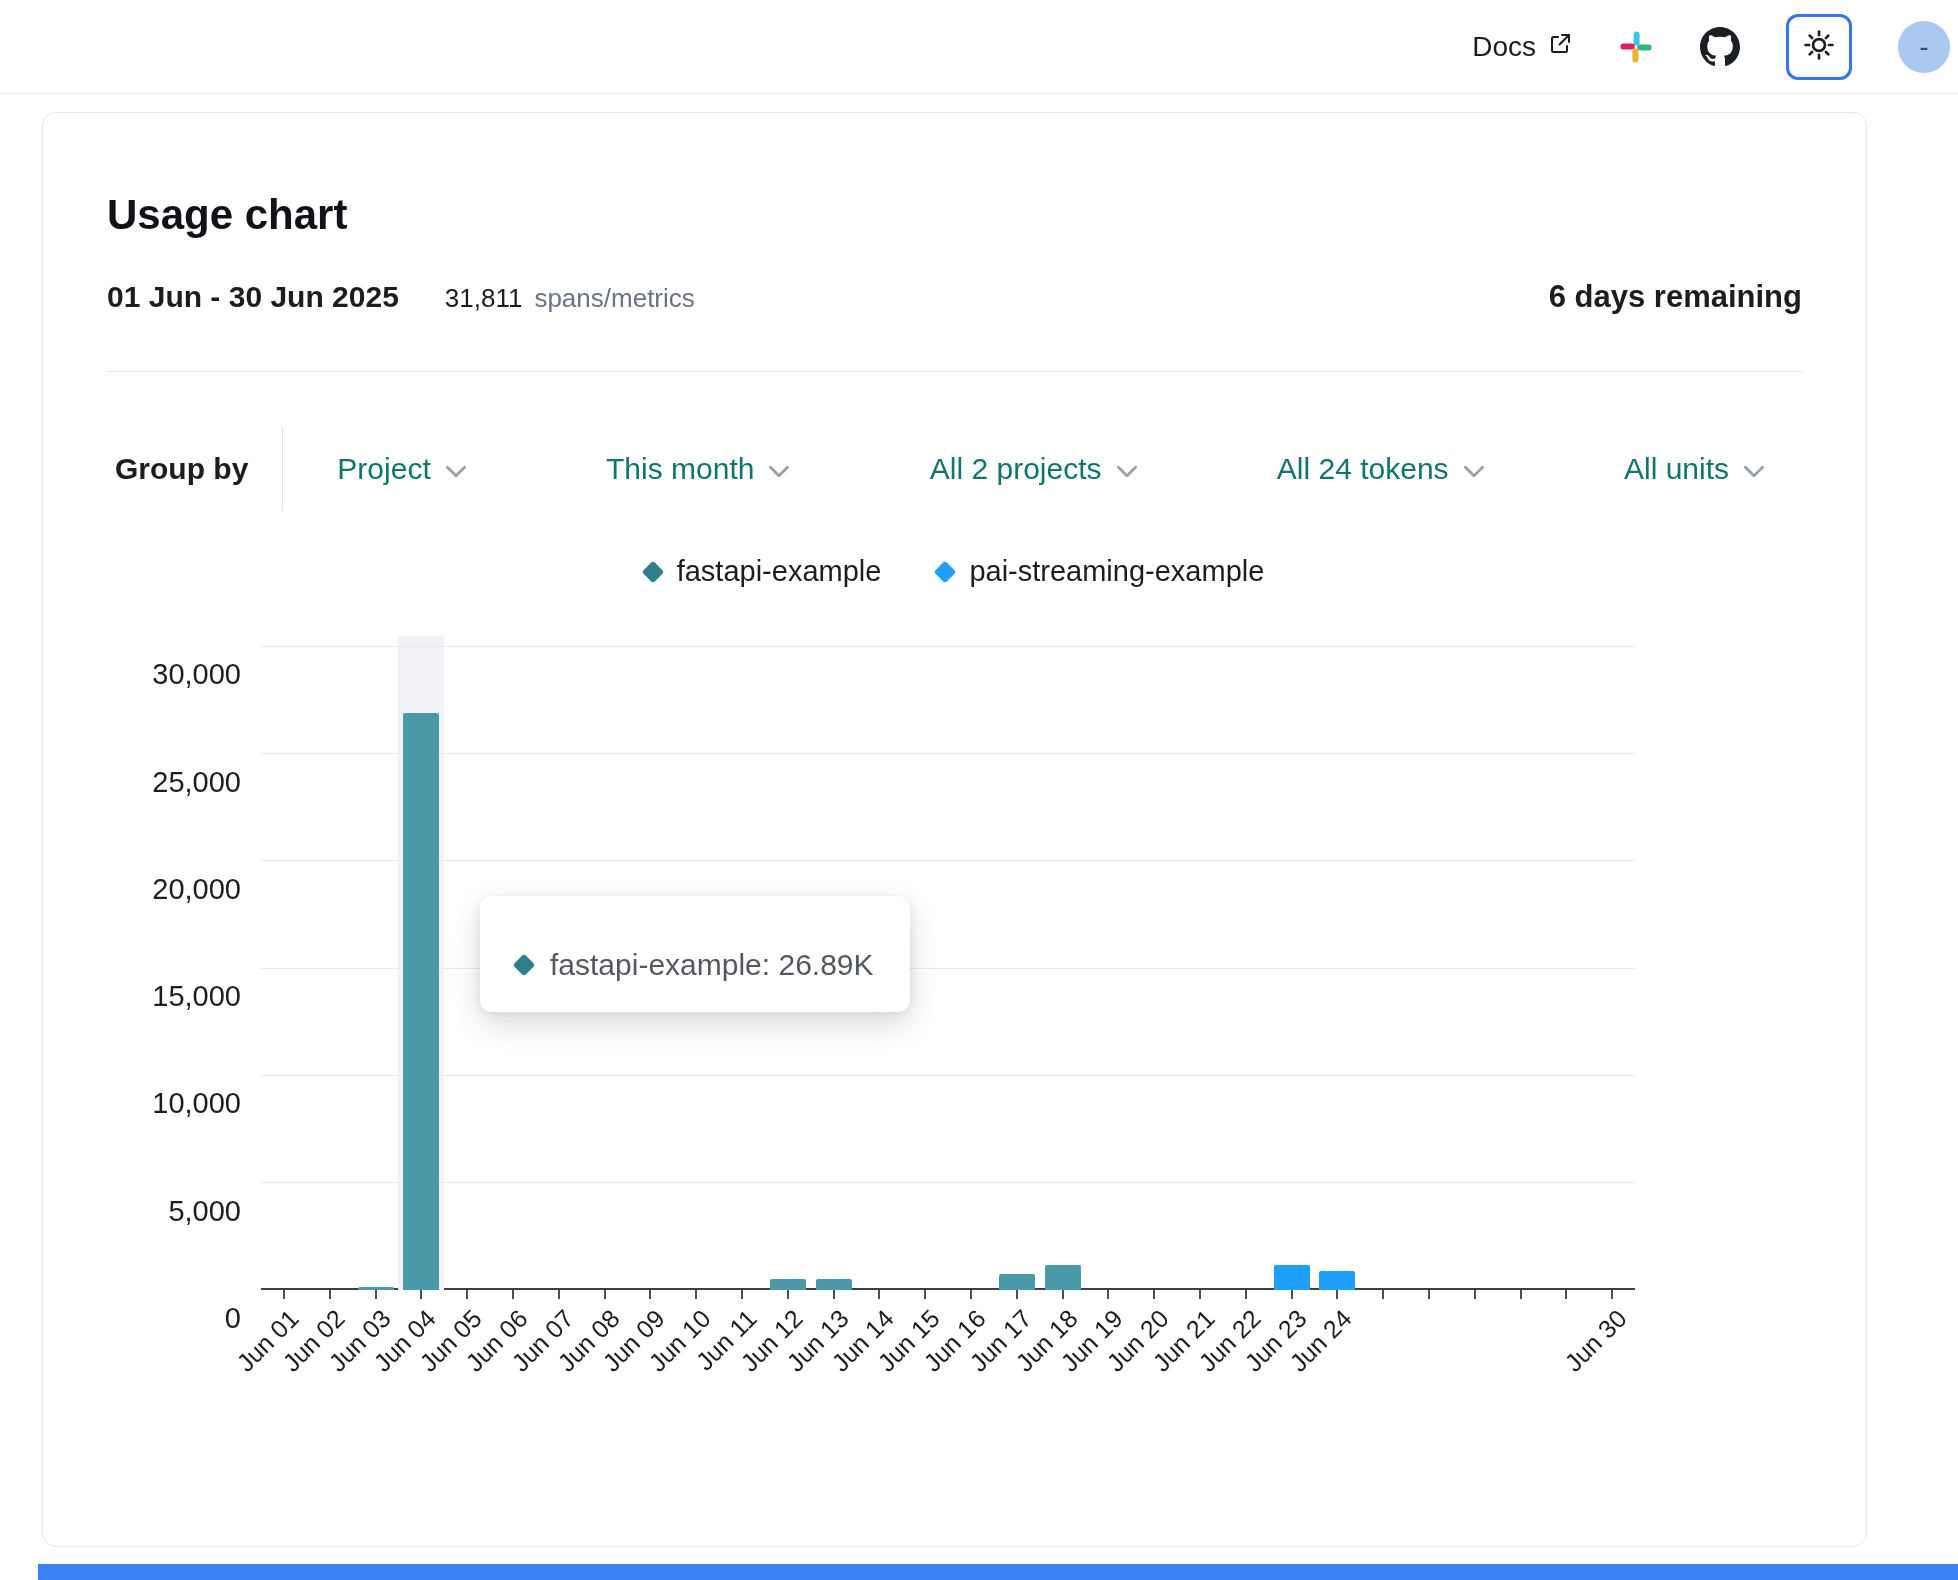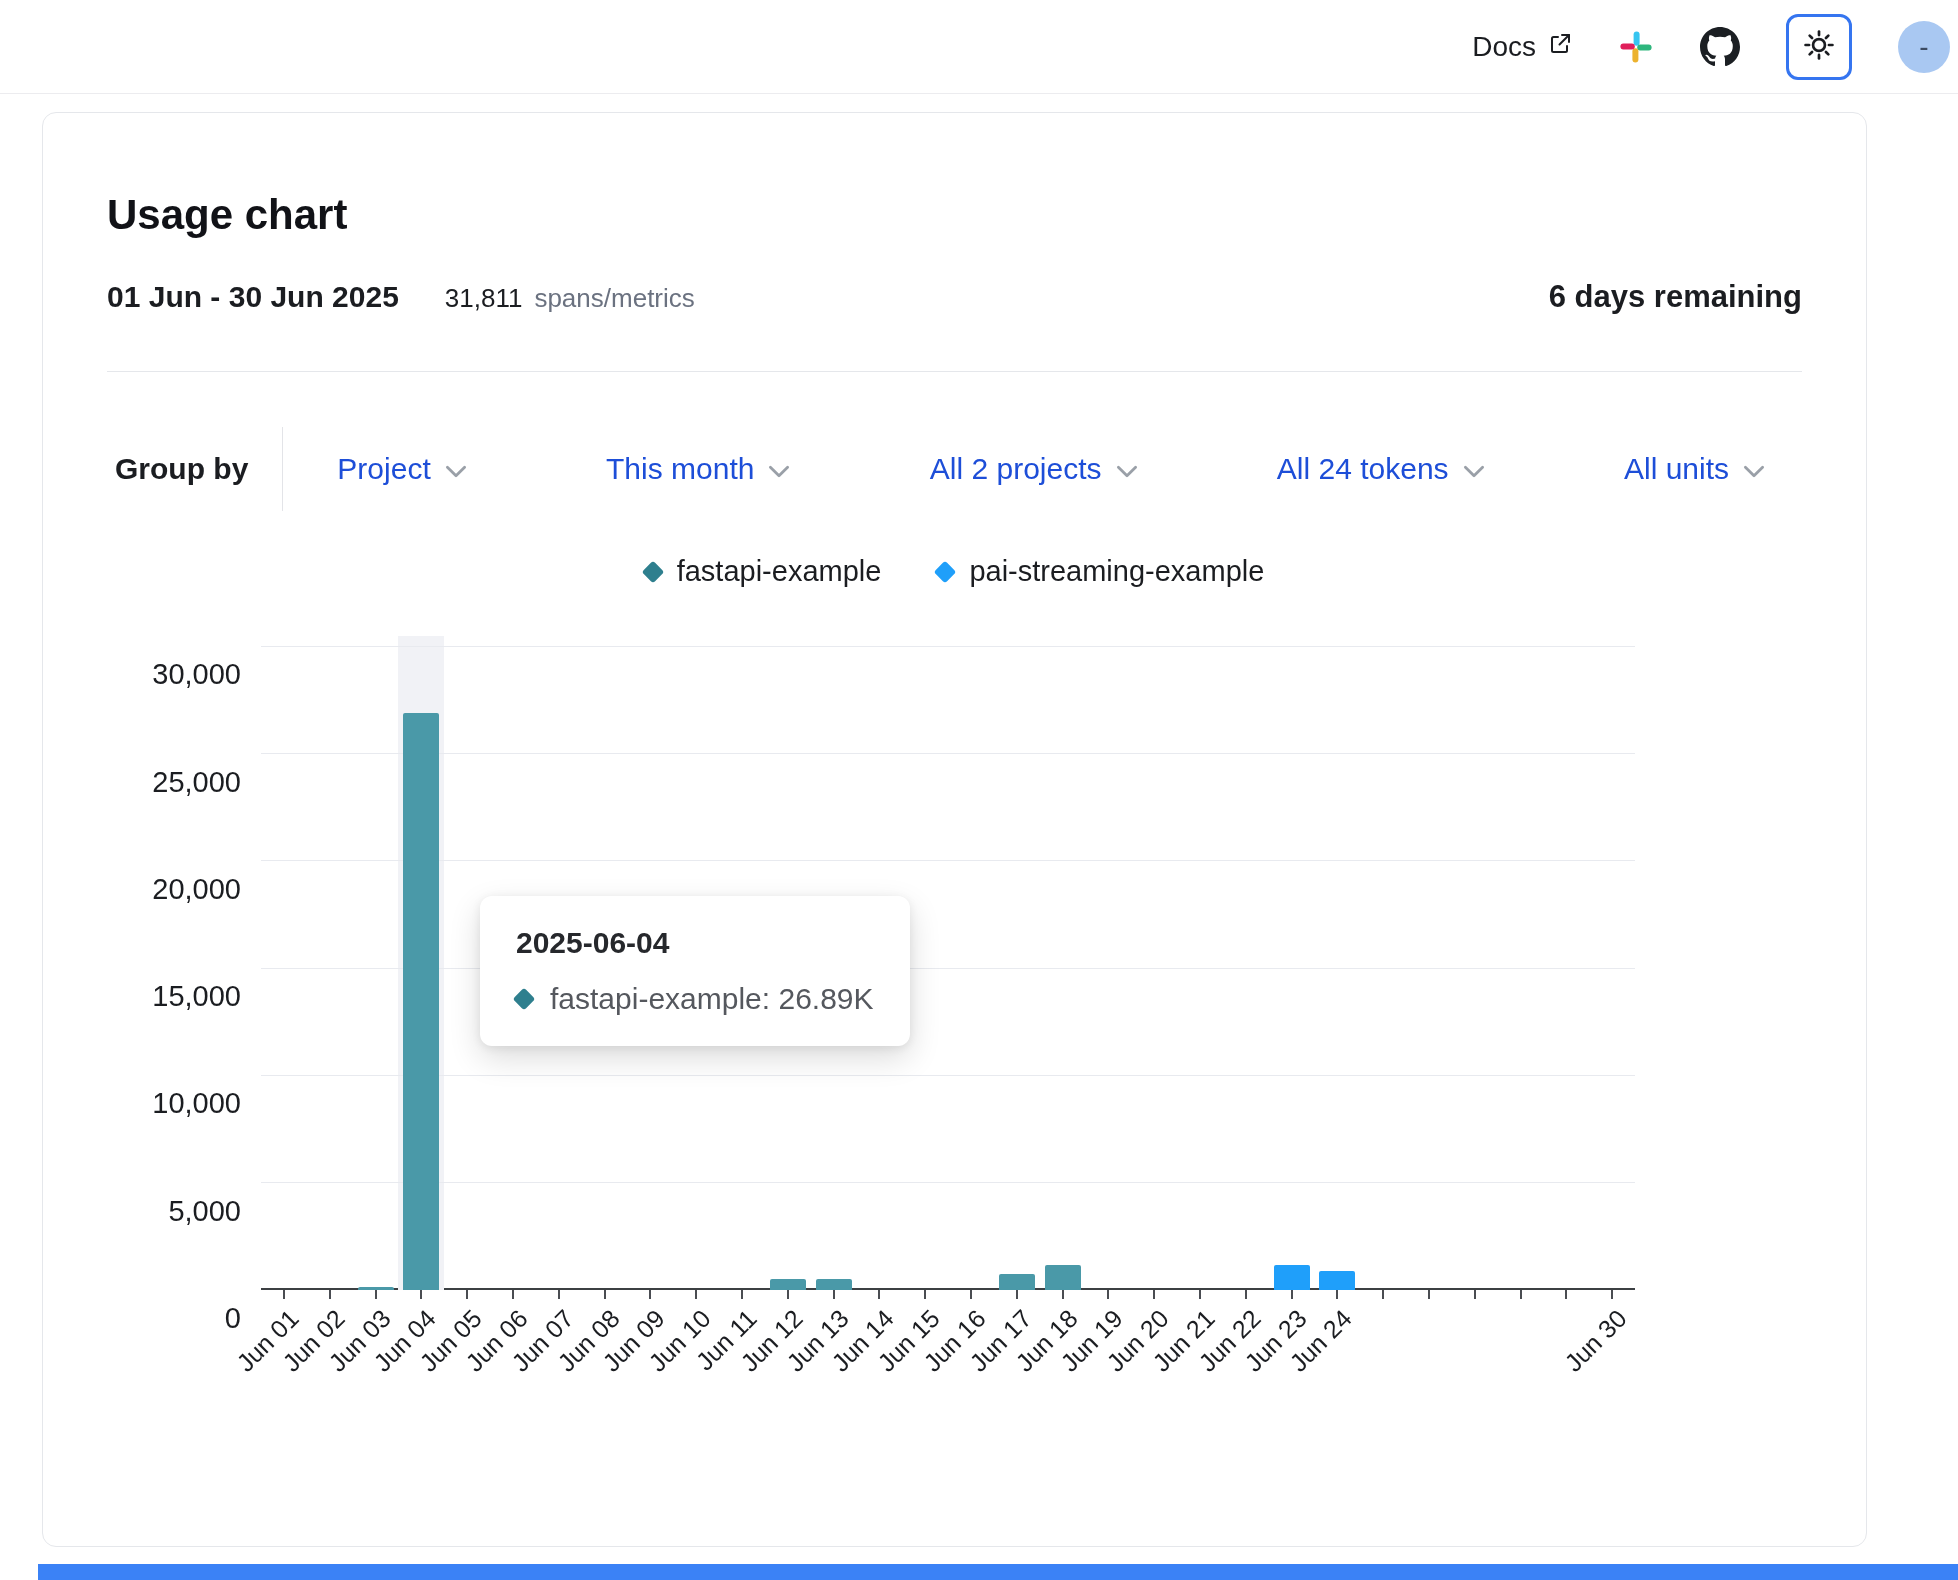--- a/index.html
+++ b/index.html
@@ -40,21 +40,21 @@
   .total { font-size:26px; margin-left:46px; }
   .total-unit { font-size:26px; color:#6b7280; margin-left:12px; }
   .remaining { font-size:31px; font-weight:700; margin-left:auto; }
   .divider { height:1px; background:#e5e7eb; margin-top:56px; }
 
   
   .filters { display:flex; align-items:center; margin-top:55px; height:84px; }
   .group-by { font-size:30px; font-weight:700; margin-left:8px; }
   .vsep { width:1px; height:84px; background:#e3e4e8; margin-left:34px; }
   .dropdowns { flex:1; display:flex; justify-content:space-between; margin:0 37px 0 54px; }
-  .dropdown { display:flex; align-items:center; gap:14px; font-size:30px; cursor:pointer; color:#1d4ed8; }
+  .dropdown { display:flex; align-items:center; gap:14px; font-size:30px; cursor:pointer; color:#0f766e; }
 
   
   .legend { display:flex; justify-content:center; gap:56px; margin-top:44px; font-size:29px; }
   .legend-item { display:flex; align-items:center; gap:16px; cursor:pointer; }
   .diamond { width:16px; height:16px; transform:rotate(45deg); border-radius:3px; flex:0 0 16px; }
 
   
   .chart-wrap { position:relative; margin-top:48px; height:810px; }
   #plot {
     position:absolute; left:154px; top:0; width:1374px; height:654px;
@@ -185,21 +185,20 @@
     </div>
     <div class="legend-item">
       <span class="diamond" style="background-color: rgb(31, 159, 250);"></span>
       <span>pai-streaming-example</span>
     </div>
   </div>
 
   <div class="chart-wrap">
     <div id="plot">
       <div class="tooltip">
-        <div class="tooltip-title">2025-06-04</div>
         <div class="tooltip-row">
           <span class="diamond" style="background-color: rgb(46, 127, 142);"></span>
           <span>fastapi-example: 26.89K</span>
         </div>
       </div>
     <div class="band" style="left: 137.4px; width: 45.8px; top: 0px; height: 654px; background: rgb(241, 242, 246);"></div>
         <div class="ylabel" style="top: 637px;">0</div>
         <div class="gridline" style="left: 0px; top: 546.167px;"></div>
         <div class="ylabel" style="top: 529.667px;">5,000</div>
         <div class="gridline" style="left: 0px; top: 438.833px;"></div>

